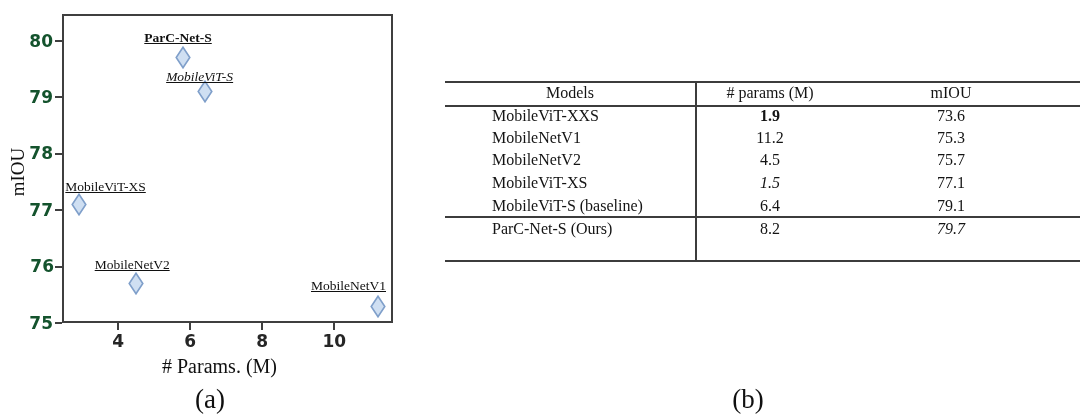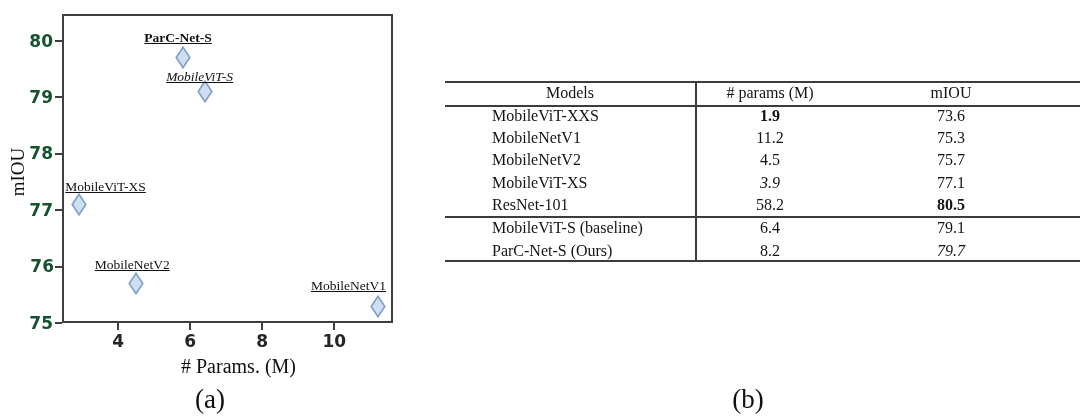--- a/index.html
+++ b/index.html
@@ -16,21 +16,21 @@
   .xtick-label{position:absolute;width:40px;text-align:center;
                font-family:"DejaVu Sans",sans-serif;font-size:17px;font-weight:600;
                color:#262626;line-height:17px;}
   .tick-mark{position:absolute;background:#3f3f3f;}
   .pt-label{position:absolute;font-size:13.5px;white-space:nowrap;
             transform:translateX(-50%);color:#101010;line-height:14px;text-decoration:underline;}
   .pt-label.bold{font-weight:700;}
   .pt-label.italic{font-style:italic;}
   #ylabel{left:-62px;top:161px;width:160px;text-align:center;font-size:19px;
           transform:rotate(-90deg);transform-origin:center;color:#101010;}
-  #xlabel{left:73px;top:355px;width:331px;text-align:center;font-size:20px;color:#101010;}
+  #xlabel{left:54px;top:355px;width:331px;text-align:center;font-size:20px;color:#101010;}
   .caption{font-size:27px;color:#101010;text-align:center;}
   #captionA{left:150px;top:384px;width:120px;}
   #captionB{left:688px;top:384px;width:120px;}
 
   
   #tableWrap{left:445px;top:81px;width:635px;height:181px;font-size:16px;}
   .hline{position:absolute;left:0;width:635px;height:2px;background:#3c3c3c;}
   .vline{position:absolute;top:0;width:1.5px;height:181px;background:#3c3c3c;}
   .trow{display:flex;width:635px;}
   .cell-model{width:250px;box-sizing:border-box;padding-left:47px;text-align:left;}
@@ -114,27 +114,22 @@
       <div class="cell-params ">11.2</div>
       <div class="cell-miou ">75.3</div>
     </div>
     <div class="trow g1">
       <div class="cell-model">MobileNetV2</div>
       <div class="cell-params ">4.5</div>
       <div class="cell-miou ">75.7</div>
     </div>
     <div class="trow g1">
       <div class="cell-model">MobileViT-XS</div>
-      <div class="cell-params italic">3.9</div>
+      <div class="cell-params italic">1.5</div>
       <div class="cell-miou ">77.1</div>
-    </div>
-    <div class="trow g1">
-      <div class="cell-model">ResNet-101</div>
-      <div class="cell-params ">58.2</div>
-      <div class="cell-miou bold">80.5</div>
     </div>
     <div class="trow g2">
       <div class="cell-model">MobileViT-S (baseline)</div>
       <div class="cell-params ">6.4</div>
       <div class="cell-miou ">79.1</div>
     </div>
     <div class="trow g2">
       <div class="cell-model">ParC-Net-S (Ours)</div>
       <div class="cell-params ">8.2</div>
       <div class="cell-miou italic">79.7</div>

